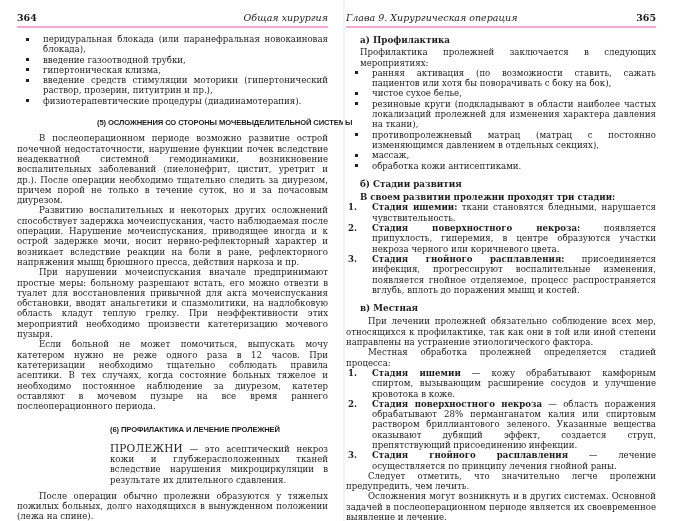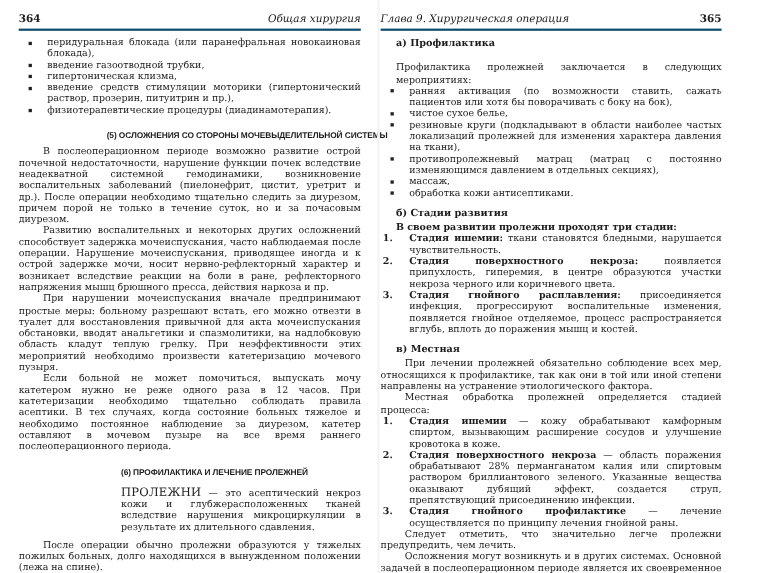--- a/index.html
+++ b/index.html
@@ -11,21 +11,21 @@
       position: relative;
     }
     .page {
       position: absolute; top: 0; height: 521px; box-sizing: border-box;
     }
     .page.left { left: 0; width: 344px; padding: 0 16px 0 17px; }
     .page.right { left: 328px; width: 344px; padding: 0 16px 4px 18px; }
     .gutter { position: absolute; left: 343px; top: 0; width: 2px; height: 521px; background: #f4f4f4; }
 
     .running-head {
-      position: relative; height: 24px; border-bottom: 2px solid #0c4a6e;
+      position: relative; height: 24px; border-bottom: 2px solid #f9a8d4;
       margin-top: 2px; font-size: 9px;
     }
     .running-head .pnum { position: absolute; bottom: 3px; font-weight: bold; font-size: 9.5px; }
     .running-head .title { position: absolute; bottom: 3px; font-style: italic; font-size: 9.5px; }
     .left .pnum { left: 0; }
     .left .title { right: 0; }
     .right .pnum { right: 0; }
     .right .title { left: 0; }
 
     .body { font-size: 8.6px; line-height: 10.3px; text-align: justify; }
@@ -89,21 +89,21 @@
 <div class="gutter"></div>
 
 <div class="page right">
   <div class="running-head">
     <span class="title">Глава 9. Хирургическая операция</span>
     <span class="pnum">365</span>
   </div>
 
   <div class="body" style="margin-top:7px;">
     <p class="sub-head" style="padding-left:14px;">а) Профилактика</p>
-    <p class="p noindent" style="padding-left:14px; margin-top:12px;">Профилактика пролежней заключается в следующих мероприятиях:</p>
+    <p class="p noindent" style="padding-left:14px; margin-top:2px;">Профилактика пролежней заключается в следующих мероприятиях:</p>
     <ul class="bullets">
       <li>ранняя активация (по возможности ставить, сажать пациентов или хотя бы поворачивать с боку на бок),</li>
       <li>чистое сухое белье,</li>
       <li>резиновые круги (подкладывают в области наиболее частых локализаций пролежней для изменения характера давления на ткани),</li>
       <li>противопролежневый матрац (матрац с постоянно изменяющимся давлением в отдельных секциях),</li>
       <li>массаж,</li>
       <li>обработка кожи антисептиками.</li>
     </ul>
 
     <p class="sub-head" style="padding-left:14px; margin-top:8px;">б) Стадии развития</p>
@@ -113,18 +113,18 @@
       <li><span class="num">2.</span><span class="b">Стадия поверхностного некроза:</span><span> появляется припухлость, гиперемия, в центре образуются участки некроза черного или коричневого цвета.</span></li>
       <li><span class="num">3.</span><span class="b">Стадия гнойного расплавления:</span><span> присоединяется инфекция, прогрессируют воспалительные изменения, появляется гнойное отделяемое, процесс распространяется вглубь, вплоть до поражения мышц и костей.</span></li>
     </ol>
 
     <p class="sub-head" style="padding-left:14px; margin-top:8px;">в) Местная</p>
     <p class="p" style="margin-top:3px;">При лечении пролежней обязательно соблюдение всех мер, относящихся к профилактике, так как они в той или иной степени направлены на устранение этиологического фактора.</p>
     <p class="p">Местная обработка пролежней определяется стадией процесса:</p>
     <ol class="stages">
       <li><span class="num">1.</span><span class="b">Стадия ишемии</span><span> — кожу обрабатывают камфорным спиртом, вызывающим расширение сосудов и улучшение кровотока в коже.</span></li>
       <li><span class="num">2.</span><span class="b">Стадия поверхностного некроза</span><span> — область поражения обрабатывают 28% перманганатом калия или спиртовым раствором бриллиантового зеленого. Указанные вещества оказывают дубящий эффект, создается струп, препятствующий присоединению инфекции.</span></li>
-      <li><span class="num">3.</span><span class="b">Стадия гнойного профилактике</span><span> — лечение осуществляется по принципу лечения гнойной раны.</span></li>
+      <li><span class="num">3.</span><span class="b">Стадия гнойного расплавления</span><span> — лечение осуществляется по принципу лечения гнойной раны.</span></li>
     </ol>
     <p class="p">Следует отметить, что значительно легче пролежни предупредить, чем лечить.</p>
     <p class="p">Осложнения могут возникнуть и в других системах. Основной задачей в послеоперационном периоде является их своевременное выявление и лечение.</p>
   </div>
 </div>
 
 </body></html>

